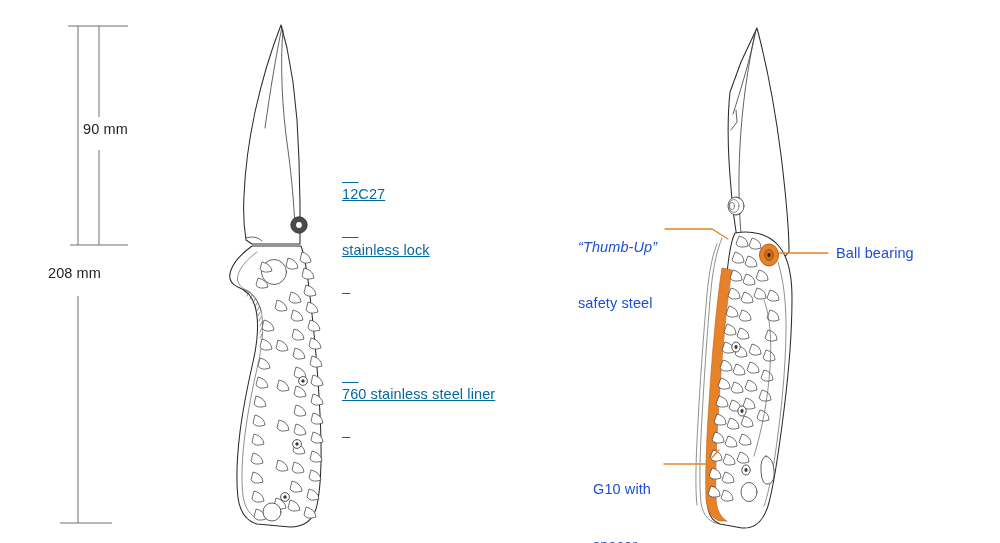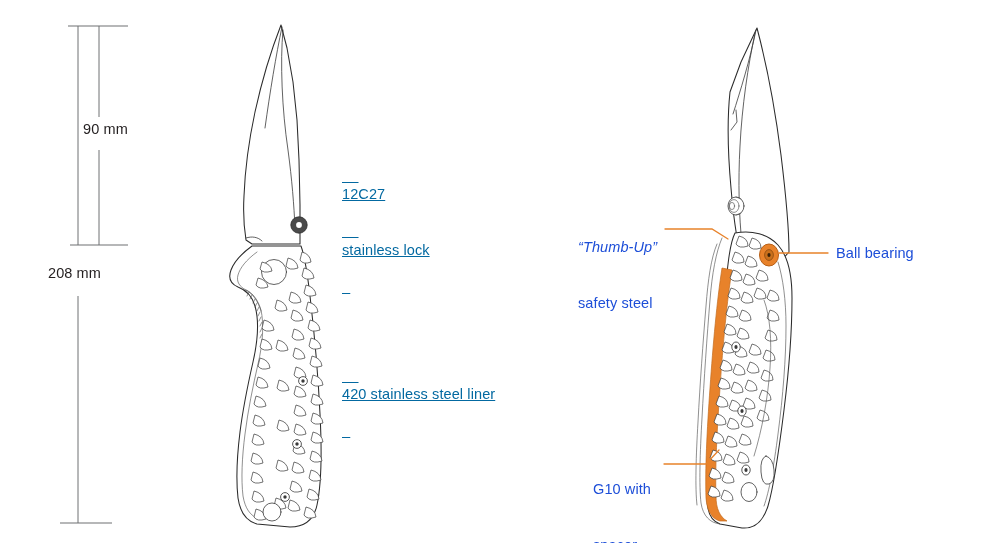--- a/index.html
+++ b/index.html
@@ -300,21 +300,21 @@
 
   <div class="lbl lbl-dim" id="dim-90-label">90 mm</div>
   <div class="lbl lbl-dim" id="dim-208-label">208 mm</div>
 
   <div class="lbl lbl-material" id="label-blade">
     <div>12C27</div>
     <div>stainless lock</div>
   </div>
 
   <div class="lbl lbl-material" id="label-handle">
-    <div>420 stainless steel liner</div>
+    <div>760 stainless steel liner</div>
   </div>
 
   <div class="lbl lbl-call" id="label-thumb">
     <div class="em">“Thumb-Up”</div>
     <div>safety steel</div>
   </div>
 
   <div class="lbl lbl-call" id="label-ball">Ball bearing</div>
 
   <div class="lbl lbl-call" id="label-spacer">

